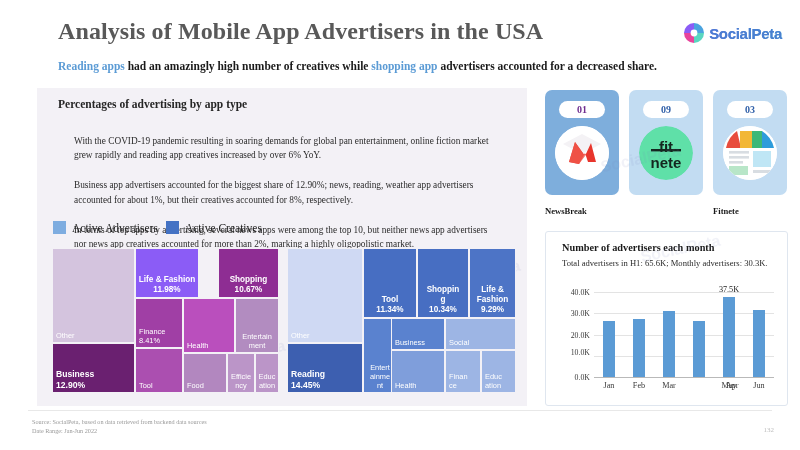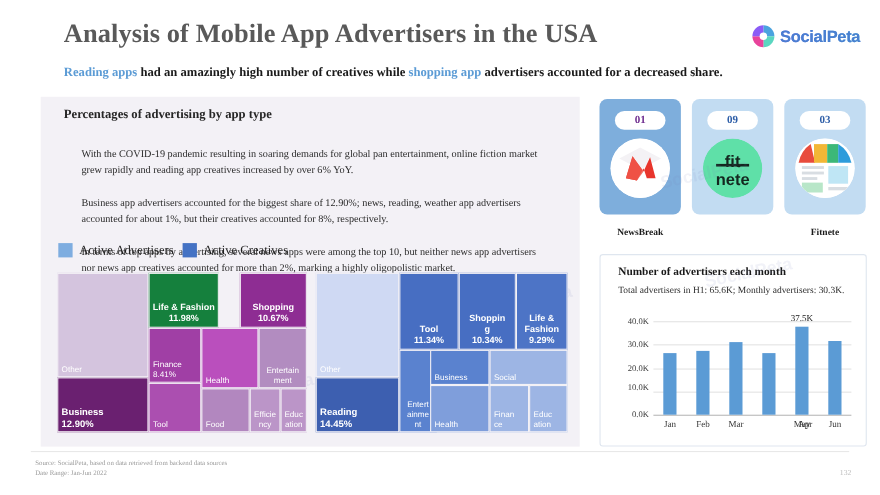--- a/index.html
+++ b/index.html
@@ -83,21 +83,21 @@
     position:absolute; top:11px; left:50%; transform:translateX(-50%);
     width:46px; height:17px; border-radius:9px; background:#ffffff;
     display:flex; align-items:center; justify-content:center;
     font-family:"Liberation Serif", serif; font-size:10px; font-weight:bold;
   }
   .appicon {
     position:absolute; top:36px; left:50%; transform:translateX(-50%);
     width:54px; height:54px; border-radius:50%; overflow:hidden;
   }
   .cardname {
-    position:absolute; top:116px; width:74px; text-align:center;
+    position:absolute; top:116px; width:74px; 
     font-family:"Liberation Serif", serif; font-size:8.6px;
     font-weight:bold; color:#1a1a1a;
   }
 
   
   .chart-panel {
     position:absolute; left:545px; top:231px; width:243px; height:175px;
     background:#ffffff; border:1px solid #dfe6ef; border-radius:3px;
   }
   .ch-title { position:absolute; left:16px; top:10px; font-size:10.3px; font-weight:bold; color:#1a1a1a; font-family:"Liberation Serif", serif;}
@@ -168,21 +168,21 @@
     </span>
   </div>
 
   <div class="tm" id="tm-adv" style="left:52px; top:248px; width:227px; height:145px;">
       <div class="cell " style="left: 0px; top: 0px; width: 83px; height: 95px; background: rgb(212, 196, 222);">
         <span class="lbl">Other</span>
       </div>
       <div class="cell big" style="left: 0px; top: 95px; width: 83px; height: 50px; background: rgb(106, 32, 112);">
         <span class="lbl">Business<br>12.90%</span>
       </div>
-      <div class="cell ctr big2" style="left: 83px; top: 0px; width: 64px; height: 50px; background: #15803d;">
+      <div class="cell ctr big2" style="left: 83px; top: 0px; width: 64px; height: 50px; background: #8b5cf6;">
         <span class="lbl">Life &amp; Fashion<br>11.98%</span>
       </div>
       <div class="cell ctr big2" style="left: 166px; top: 0px; width: 61px; height: 50px; background: rgb(142, 45, 147);">
         <span class="lbl">Shopping<br>10.67%</span>
       </div>
       <div class="cell " style="left: 83px; top: 50px; width: 48px; height: 50px; background: rgb(160, 63, 165);">
         <span class="lbl">Finance<br>8.41%</span>
       </div>
       <div class="cell " style="left: 83px; top: 100px; width: 48px; height: 45px; background: rgb(171, 79, 176);">
         <span class="lbl">Tool</span>

